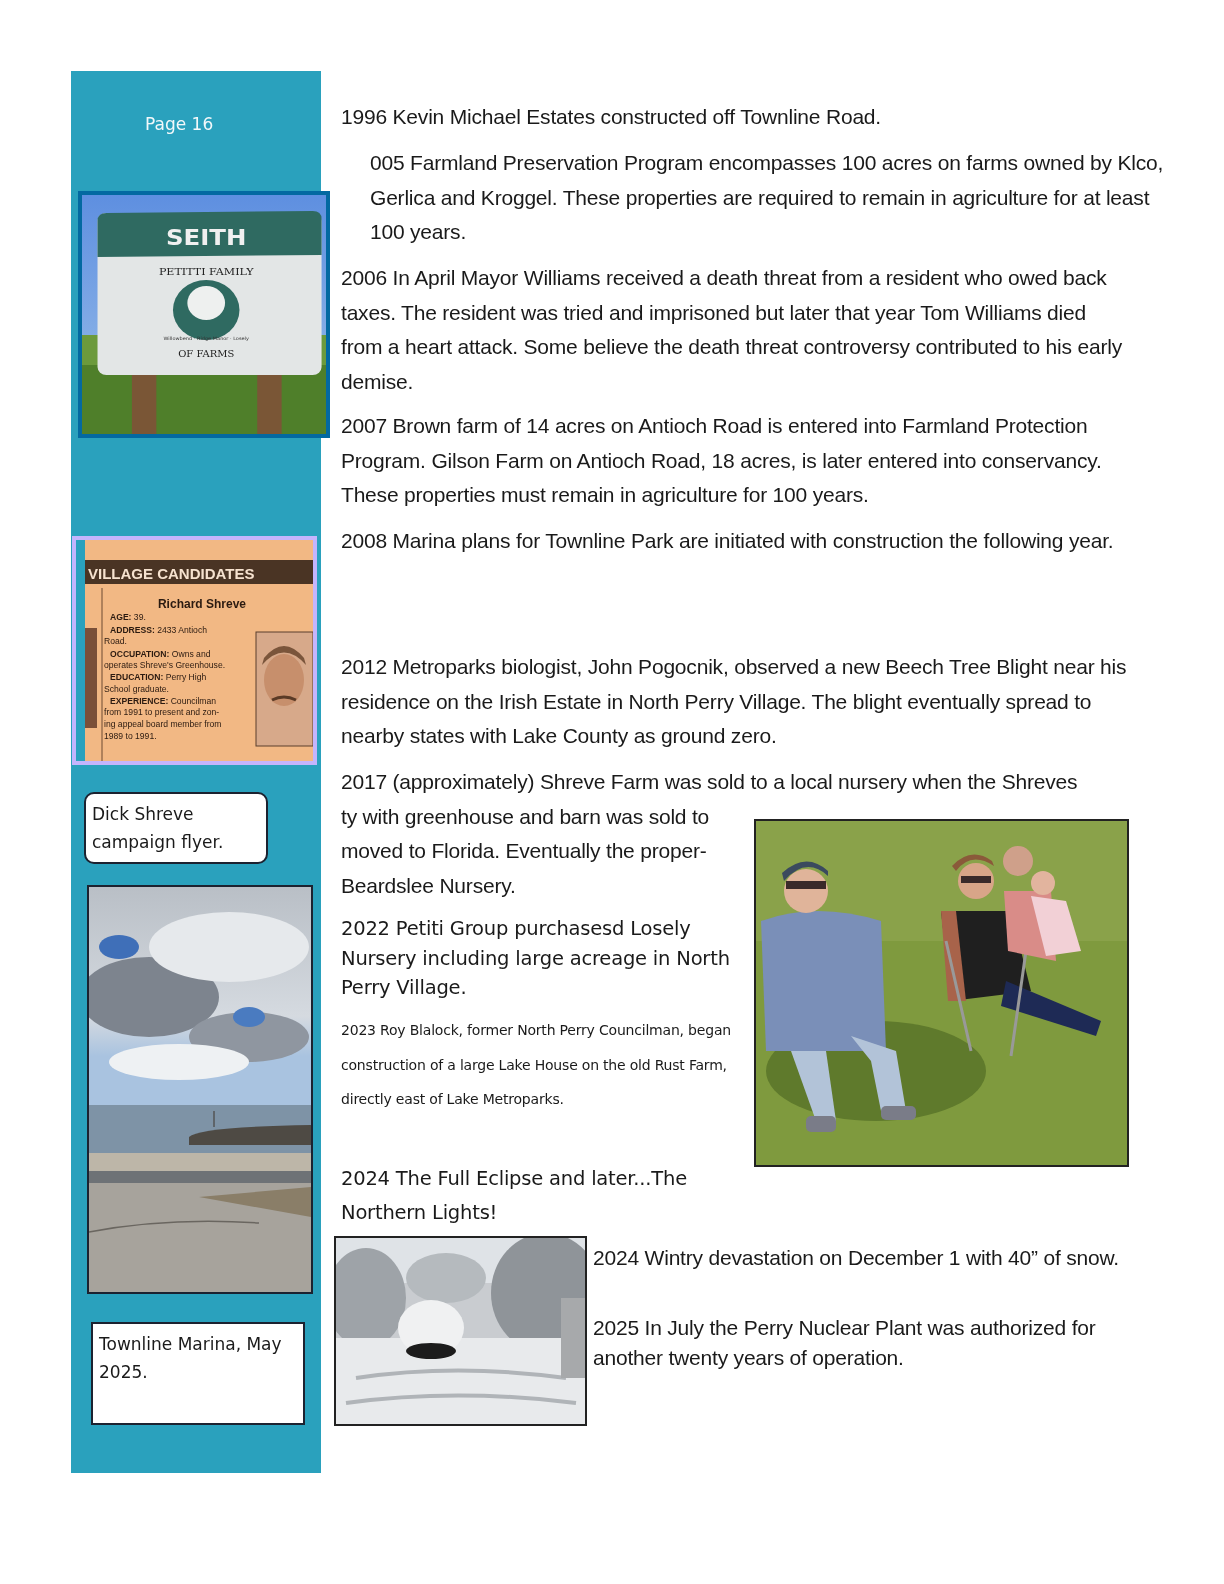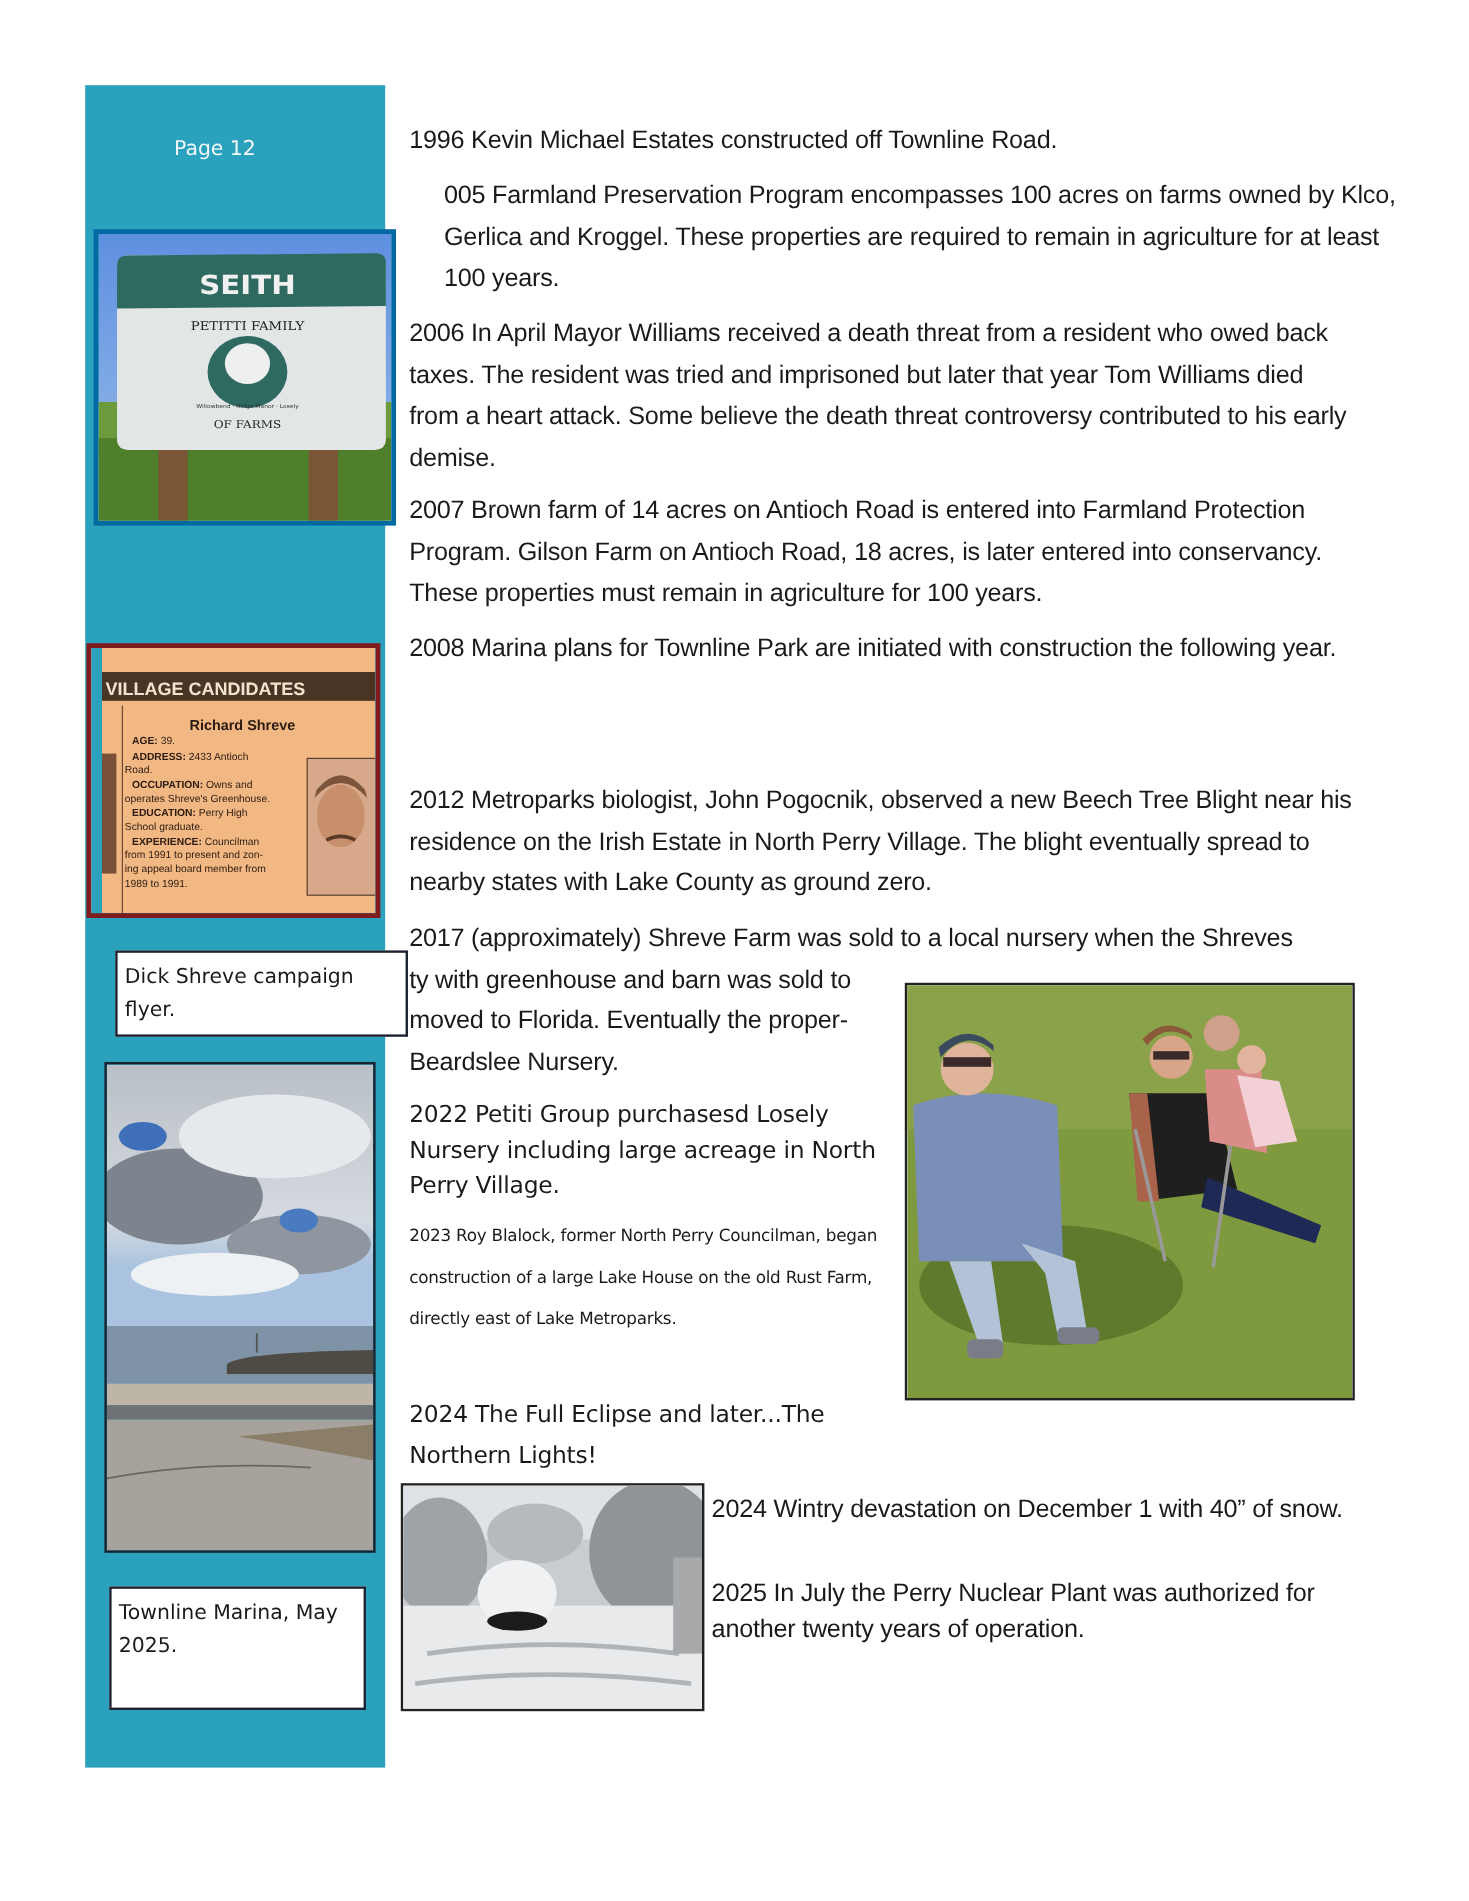--- a/index.html
+++ b/index.html
@@ -25,21 +25,21 @@
     .text-block {
       position: absolute; font-family: "Liberation Sans Narrow", "Liberation Sans", sans-serif;
       font-size: 21px; line-height: 34.5px; color: #1a1a1a; letter-spacing: -0.2px;
     }
     .para { position: absolute; margin: 0; }
   </style>
 </head>
 <body>
 
 <div class="sidebar"></div>
-<div class="page-number">Page 12</div>
+<div class="page-number">Page 16</div>
 
 <div class="photo" style="left:78px; top:191px; width:252px; height:247px; border:4px solid #0369a1;">
   <svg viewBox="0 0 220 239" preserveAspectRatio="none">
     <defs>
       <linearGradient id="skyA" x1="0" y1="0" x2="0" y2="1">
         <stop offset="0" stop-color="#5e8fe0"></stop>
           <stop offset="1" stop-color="#9cc0ea"></stop>
       </linearGradient>
     </defs>
     <rect x="0" y="0" width="220" height="239" fill="url(#skyA)"></rect>
@@ -51,21 +51,21 @@
     <path d="M14 26 Q14 18 22 18 L208 16 Q216 16 216 24 L216 60 L14 62 Z" fill="#2f6a61"></path>
     <text x="112" y="50" text-anchor="middle" fill="#f0f0f0" font-size="22" font-weight="bold" font-family="DejaVu Sans, sans-serif">SEITH</text>
     <circle cx="112" cy="115" r="30" fill="#2f6a61"></circle>
     <circle cx="112" cy="108" r="17" fill="#eef0ef"></circle>
     <text x="112" y="80" text-anchor="middle" fill="#222" font-size="10" font-family="DejaVu Serif, serif">PETITTI FAMILY</text>
     <text x="112" y="145" text-anchor="middle" fill="#333" font-size="4.5" font-family="DejaVu Sans, sans-serif">Willowbend · Ridge Manor · Losely</text>
     <text x="112" y="162" text-anchor="middle" fill="#222" font-size="9" font-family="DejaVu Serif, serif">OF FARMS</text>
   </svg>
 </div>
 
-<div class="photo" style="left:72px; top:536px; width:245px; height:229px; border:4px solid #7f1d1d;">
+<div class="photo" style="left:72px; top:536px; width:245px; height:229px; border:4px solid #c4b5fd;">
   <svg viewBox="0 0 237 221" preserveAspectRatio="none">
     <rect x="0" y="0" width="237" height="221" fill="#f2b884"></rect>
     <rect x="0" y="0" width="9" height="221" fill="#2aa1bd"></rect>
     <rect x="9" y="20" width="228" height="24" fill="#4a3424"></rect>
     <text x="12" y="39" fill="#f6e2cf" font-size="15" font-weight="bold" font-family="Liberation Sans, sans-serif">VILLAGE CANDIDATES</text>
     <rect x="9" y="88" width="12" height="100" fill="#7a4f38"></rect>
     <line x1="26" y1="48" x2="26" y2="221" stroke="#6c4a33" stroke-width="1"></line>
     <text x="170" y="68" text-anchor="end" fill="#2b1a10" font-size="12" font-weight="bold" font-family="Liberation Sans, sans-serif">Richard Shreve</text>
     <g fill="#2b1a10" font-size="8.6" font-family="Liberation Sans, sans-serif">
       <text x="34" y="80"><tspan font-weight="bold">AGE:</tspan> 39.</text>
@@ -80,21 +80,21 @@
       <text x="28" y="187">ing appeal board member from</text>
       <text x="28" y="199">1989 to 1991.</text>
     </g>
     <rect x="180" y="92" width="57" height="114" fill="#d7a98a" stroke="#5a3f2d" stroke-width="1"></rect>
     <ellipse cx="208" cy="140" rx="20" ry="26" fill="#c78f6c"></ellipse>
     <path d="M186 125 Q208 100 230 125 L228 118 Q208 94 188 118 Z" fill="#7a553b"></path>
     <path d="M196 160 Q208 154 220 160" stroke="#5a3a26" stroke-width="3" fill="none"></path>
   </svg>
 </div>
 
-<div class="caption-box" style="left:96px; top:792px; width:244px; height:72px;">
+<div class="caption-box" style="left:84px; top:792px; width:184px; height:72px;border-radius:10px;">
   <span>Dick Shreve campaign flyer.</span>
 </div>
 
 <div class="photo" style="left:87px; top:885px; width:226px; height:409px; border:2px solid #1c2230;">
   <svg viewBox="0 0 222 405" preserveAspectRatio="none">
     <defs>
       <linearGradient id="skyM" x1="0" y1="0" x2="0" y2="1">
         <stop offset="0" stop-color="#b9bfc6"></stop>
           <stop offset="0.55" stop-color="#d5dae0"></stop>
           <stop offset="0.72" stop-color="#a9c3e0"></stop>

